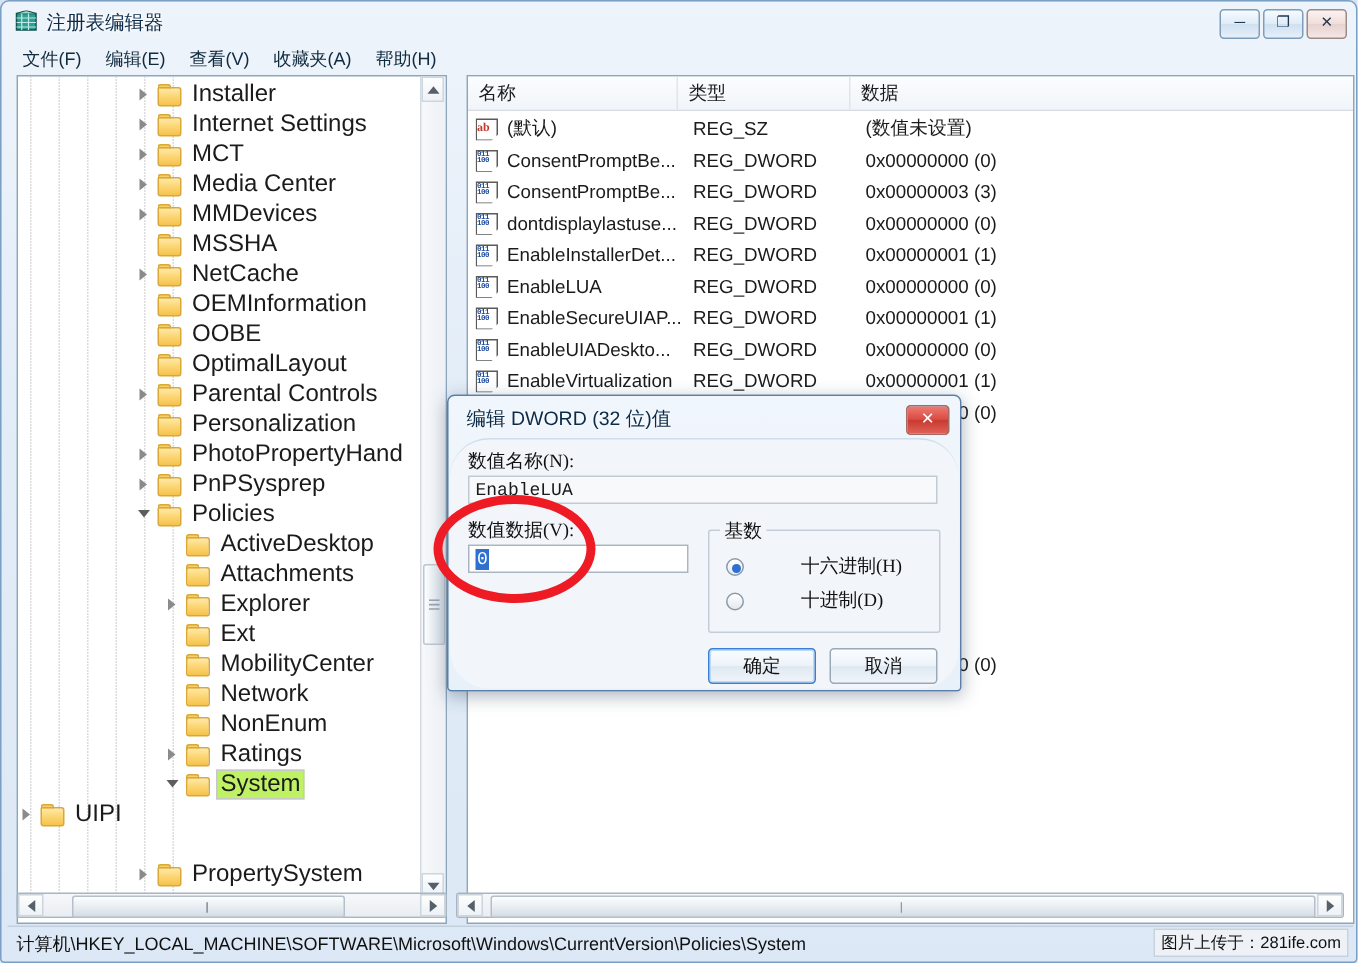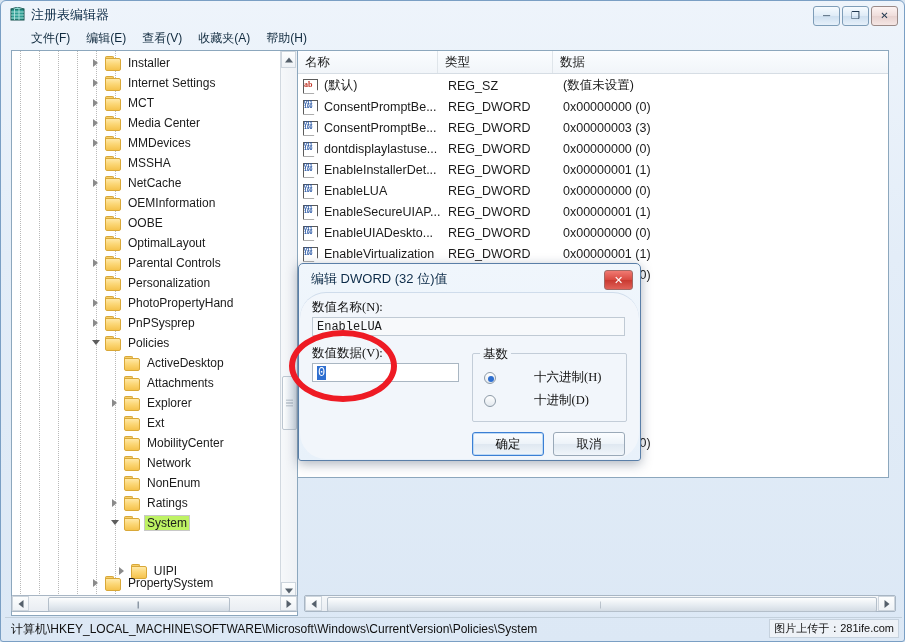--- a/index.html
+++ b/index.html
@@ -36,39 +36,39 @@
     position:relative;cursor:pointer;
   }
   .wbtn.close{
     border-color:#9a8a88;
     background:linear-gradient(180deg,#fdf3f2 0%,#f0dedc 48%,#e7d2d0 52%,#f5e6e4 100%);
   }
   .gl{position:absolute;left:50%;top:50%;transform:translate(-50%,-50%);font-size:10px;color:#20384f;line-height:1;}
   
   .menubar{
     position:absolute;left:0;top:28px;width:837px;height:20px;
-    display:flex;align-items:flex-end;padding-left:22px;box-sizing:border-box;
+    display:flex;align-items:center;padding-left:6px;box-sizing:border-box;
   }
   .menuitem{
     padding:2px 8px;font-size:12px;color:#102a3e;white-space:nowrap;cursor:default;
   }
   
   .tree-pane{
     position:absolute;left:10px;top:49px;width:287px;height:566px;
     background:#fff;border:1px solid #8ca7bd;box-sizing:border-box;overflow:hidden;
   }
   .list-pane{
-    position:absolute;left:296px;top:49px;width:592px;height:428px;
+    position:absolute;left:310px;top:49px;width:592px;height:566px;
     background:#fff;border:1px solid #8ca7bd;box-sizing:border-box;overflow:hidden;
   }
   
   .tree-inner{position:absolute;left:0;top:0;width:272px;height:551px;overflow:hidden;}
   .tnode{
     position:absolute;height:20px;left:0;right:0;display:flex;align-items:center;
-    white-space:nowrap;font-size:12px;color:#1b1b1b;cursor:default;
+    white-space:nowrap;font-size:16px;color:#1b1b1b;cursor:default;
   }
   .tw{
     width:14px;height:20px;position:relative;flex:0 0 14px;
   }
   .tw .arrow{
     position:absolute;left:3px;top:6px;width:0;height:0;
     border-top:4px solid transparent;border-bottom:4px solid transparent;
     border-left:5px solid #8b8b8b;
   }
   .tw.open .arrow{
@@ -510,21 +510,21 @@
         <div class="tnode sel" style="top: 462px; padding-left: 97px;">
           <div class="tw open">
             <span class="arrow"></span>
           </div>
           <div class="folder">
             <span class="ft"></span>
             <span class="fb"></span>
           </div>
           <span class="tlabel">System</span>
         </div>
-        <div class="tnode" style="top: 510px;  justify-content: center;">
+        <div class="tnode" style="top: 482px; ">
           <div class="tw">
             <span class="arrow"></span>
           </div>
           <div class="folder">
             <span class="ft"></span>
             <span class="fb"></span>
           </div>
           <span class="tlabel">UIPI</span>
         </div>
         <div class="tnode" style="top: 522px; padding-left: 78px;">

